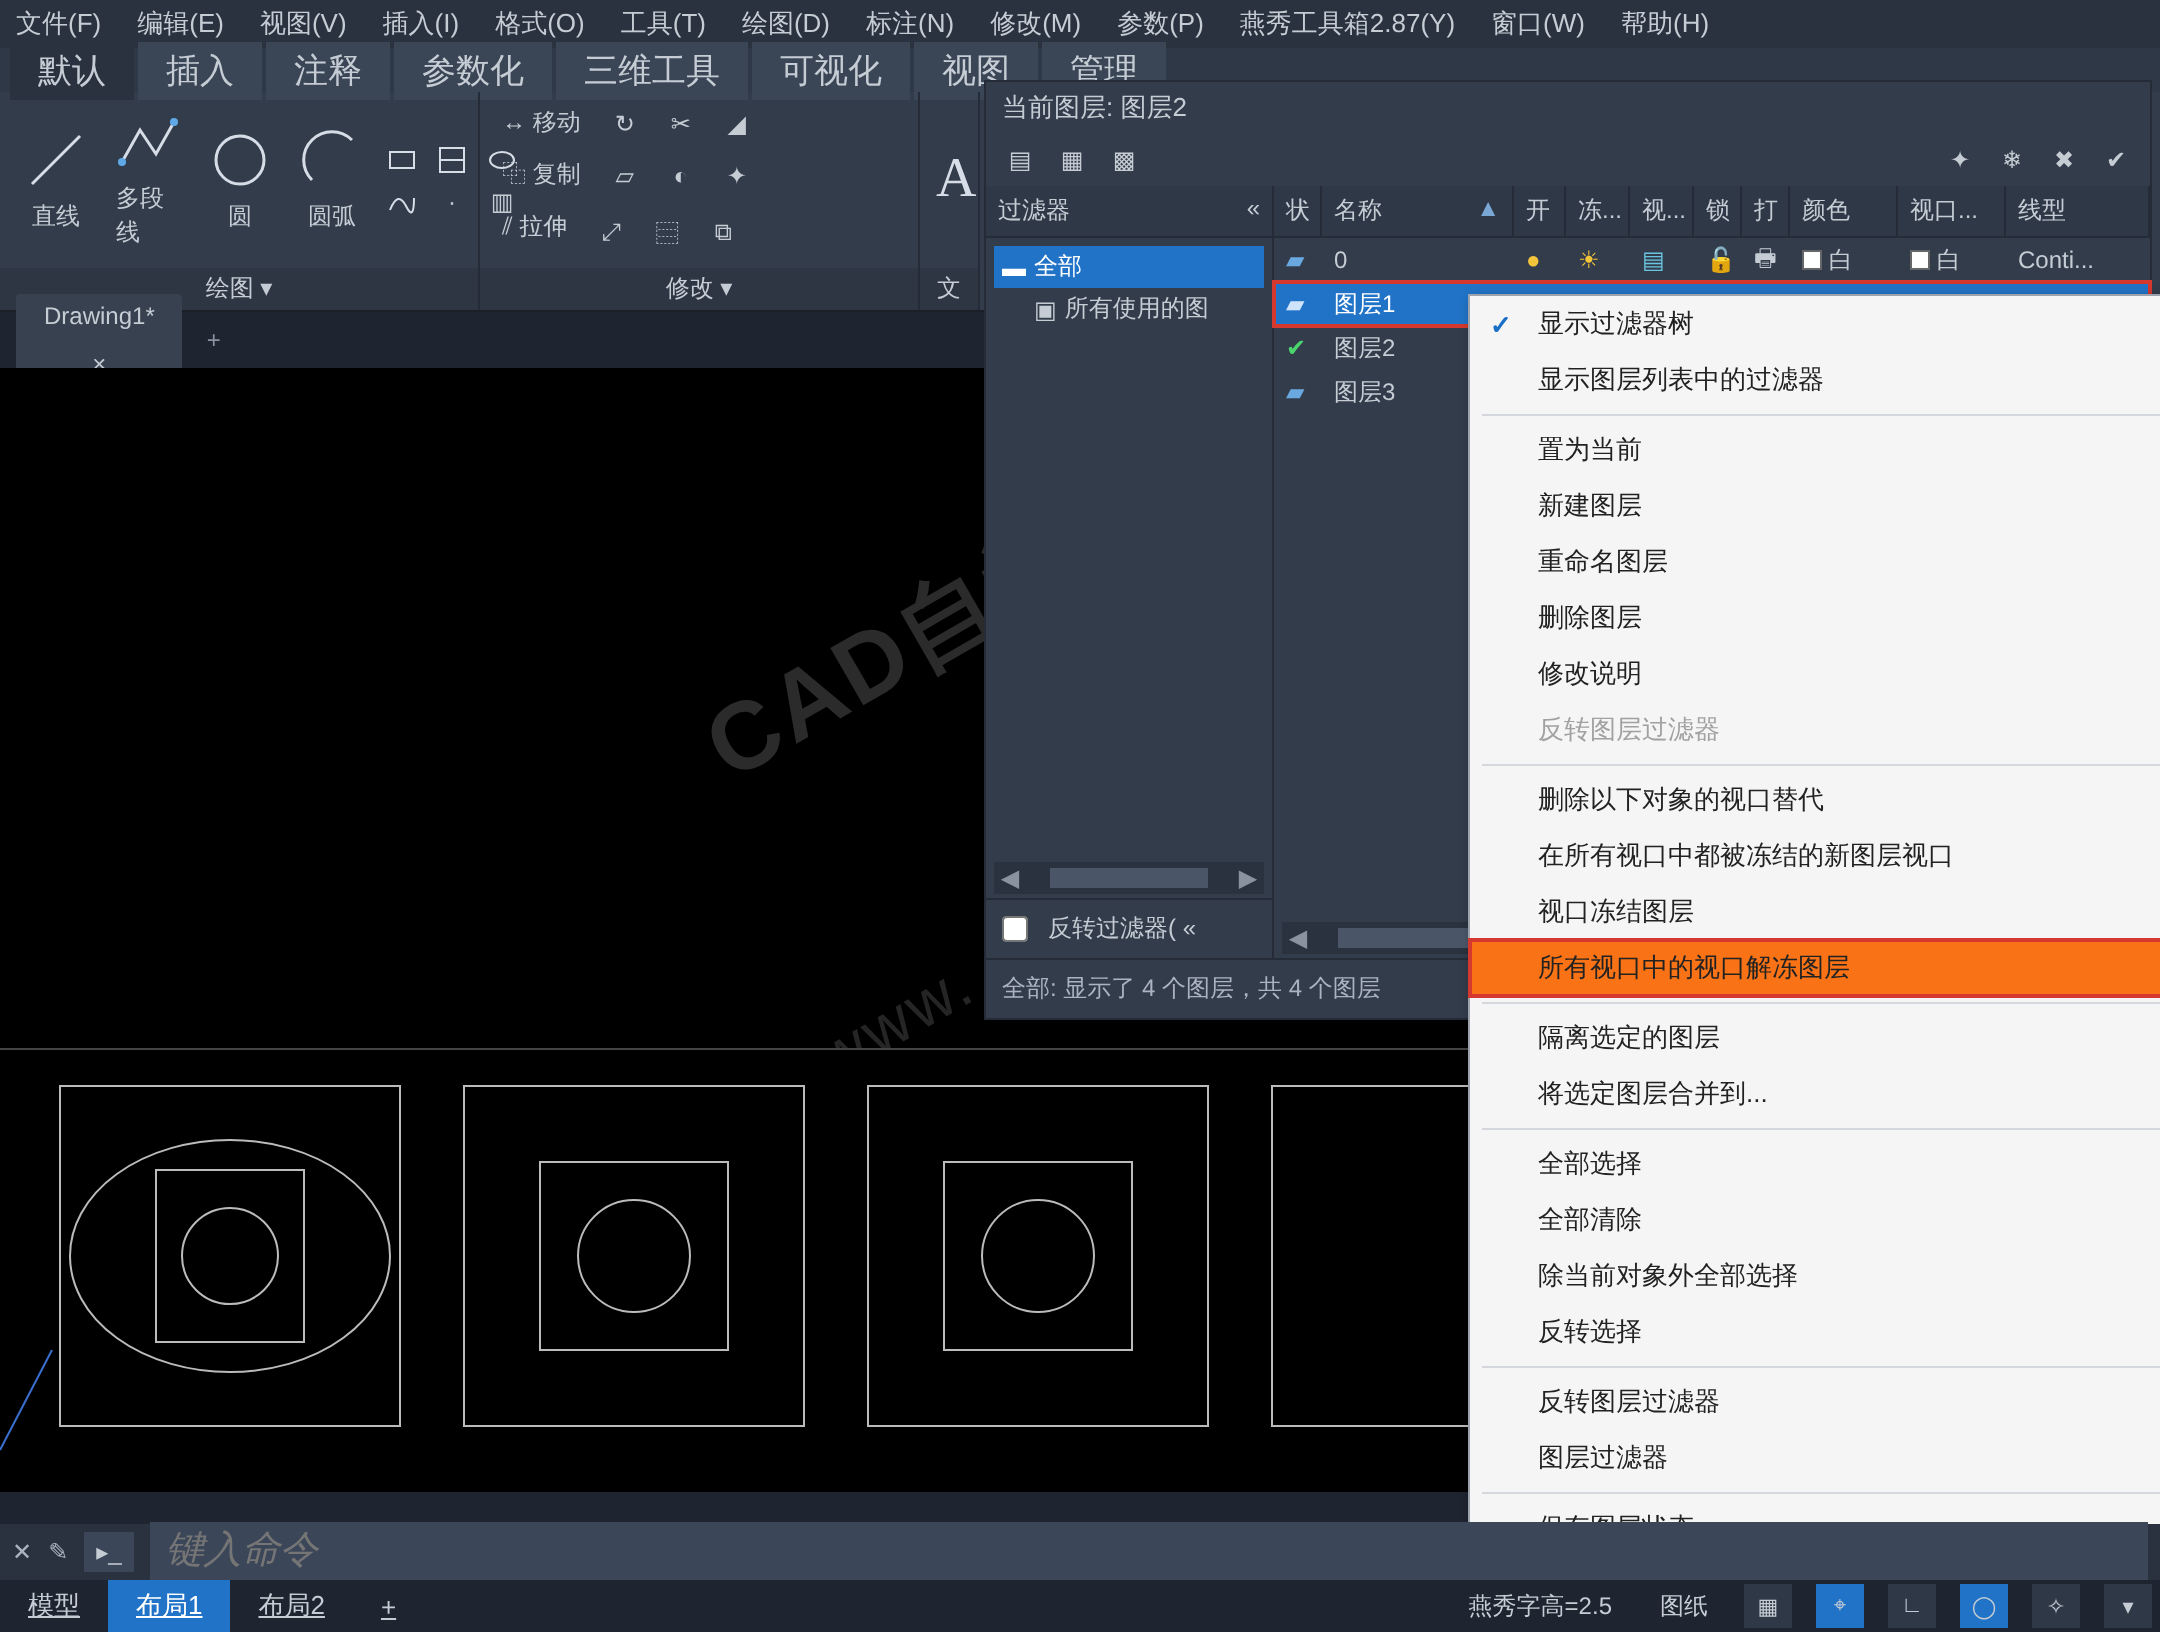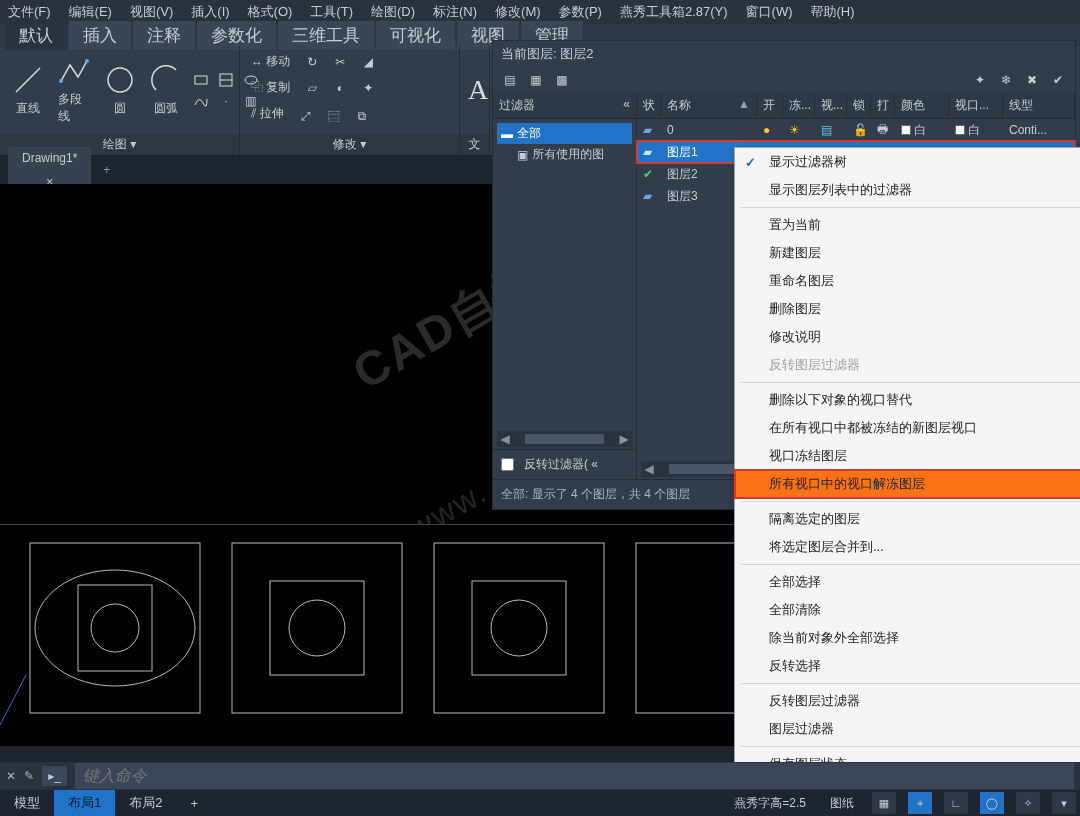--- a/index.html
+++ b/index.html
@@ -52,25 +52,25 @@
 .context-menu .mi.checked::before { content: '✓'; position: absolute; left: 10px; color: #1a6fc7; font-weight: bold; }
 .context-menu .mi.disabled { color: #a1a1a1; }
 .context-menu .mi.highlight { background: #f97316; outline: 2px solid #d4382f; outline-offset: -1px; }
 .context-menu .sep { height: 1px; background: #d4d7dc; margin: 3px 6px; }
 .context-menu .arrow { color: #555; }
 
 .paper-space { position: absolute; left: 0; top: 524px; width: 740px; height: 222px; background: #000; border-top: 1px solid #444; }
 .paper-space svg { width: 100%; height: 100%; }
 
 .cmd-bar { position: absolute; left: 0; bottom: 26px; width: 1080px; height: 28px; background: #2a323f; display: flex; align-items: center; padding: 0 6px; gap: 8px; }
-.cmd-input { flex: 1; background: #3c4659; border: none; color: #8a92a0; padding: 4px 8px; font-style: italic; font-size: 16px; }
+.cmd-input { flex: 1; background: #3c4659; border: none; color: #8a92a0; padding: 4px 8px; font-style: italic; font-size: 19px; }
 
 .bottom-tabs { position: absolute; left: 0; bottom: 0; width: 1080px; height: 26px; background: #1e2430; display: flex; align-items: center; }
-.btab { padding: 4px 14px; font-size: 13px; }
-.btab.active { background: #2173c7; color: #0f172a; }
+.btab { padding: 4px 14px; font-size: 13px; text-decoration: underline; }
+.btab.active { background: #2173c7; color: #ffffff; }
 .status-right { margin-left: auto; display: flex; align-items: center; gap: 12px; padding-right: 4px; }
 .status-btn { width: 24px; height: 22px; background: #2f3847; display: flex; align-items: center; justify-content: center; font-size: 11px; }
 .status-btn.on { background: #2173c7; }
 
 .watermark { position: absolute; left: 340px; top: 280px; font-size: 48px; color: rgba(170,170,170,0.25); transform: rotate(-30deg); pointer-events: none; font-weight: bold; letter-spacing: 2px; }
 .watermark2 { position: absolute; left: 400px; top: 470px; font-size: 32px; color: rgba(170,170,170,0.22); transform: rotate(-30deg); pointer-events: none; letter-spacing: 2px; }
 
 .scroll-stub { height: 16px; background: #2a323f; display: flex; align-items: center; justify-content: space-between; padding: 0 2px; margin: 2px 4px; }
 .scroll-stub .thumb { height: 10px; background: #4a5568; flex: 1; margin: 0 14px; }
 .scroll-stub .arw { width: 12px; text-align: center; color: #8a92a0; }

